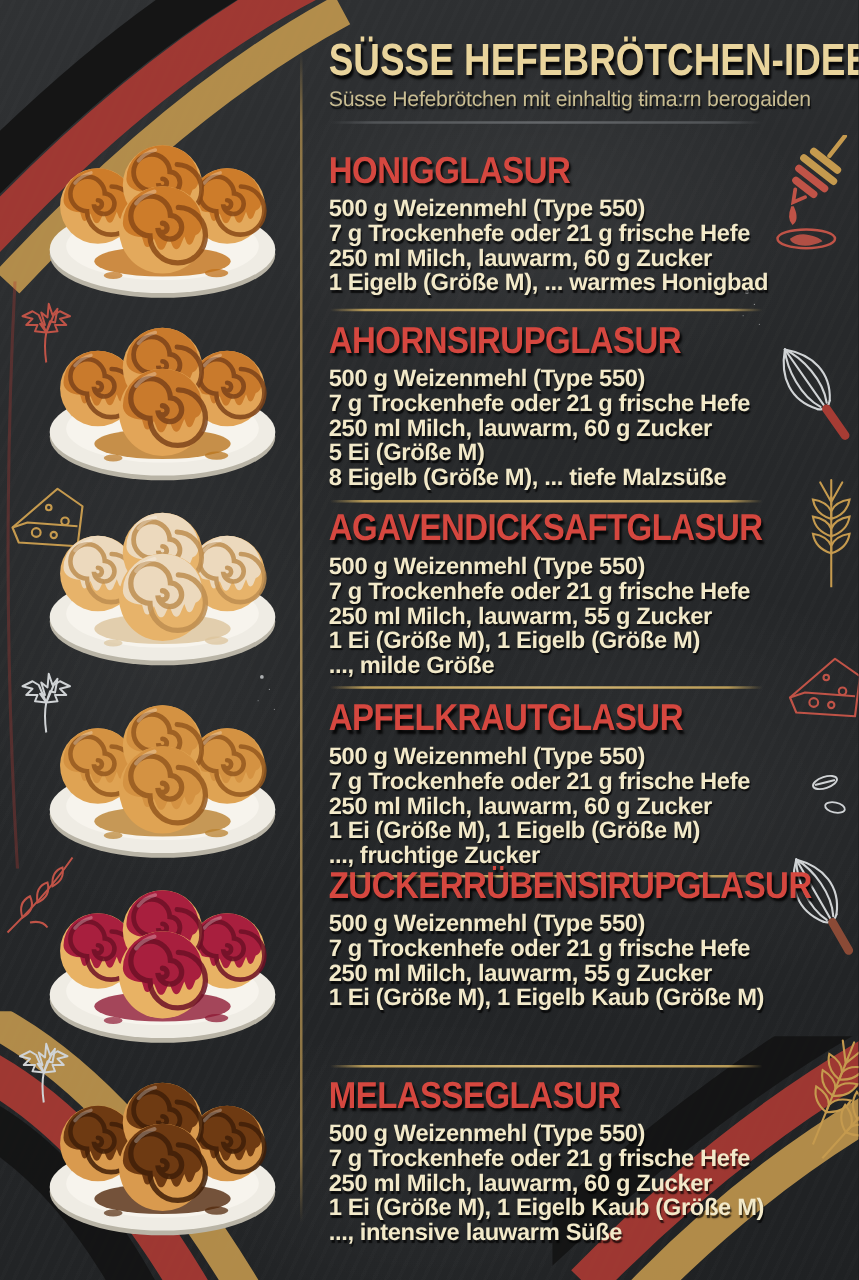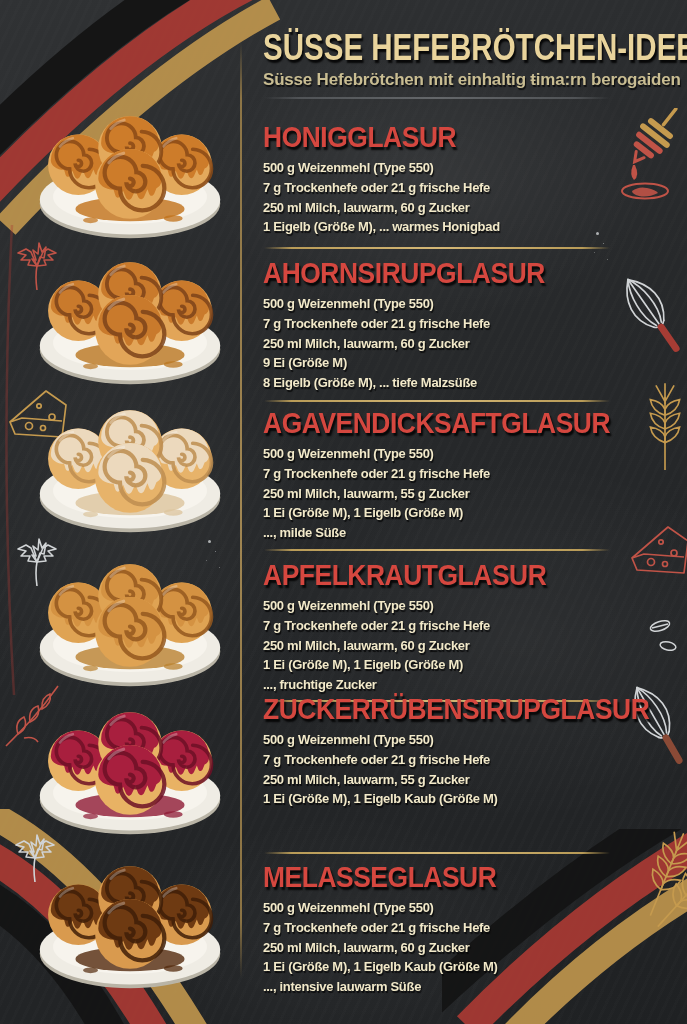--- a/index.html
+++ b/index.html
@@ -18,28 +18,28 @@
   .abs{position:absolute;pointer-events:none;}
   
   .vline{position:absolute;left:240px;top:42px;width:2px;height:936px;opacity:.7;
     background:linear-gradient(180deg,transparent,#b5924e 6%,#d4ad62 50%,#b5924e 94%,transparent);}
   
   .rightcol{position:absolute;left:263px;width:412px;color:var(--c-body_text,#f2e9c9);}
   .title{
     font-size:36px;font-weight:700;color:var(--c-title,#e9d49c);letter-spacing:0;
     transform:scaleX(.82);transform-origin:left;white-space:nowrap;line-height:40px;
     text-shadow:2px 3px 2px rgba(0,0,0,.85);}
-  .subtitle{font-size:17px;font-weight:700;color:var(--c-subtitle,#c9bd92);
+  .subtitle{font-size:17px;font-weight:400;color:var(--c-subtitle,#c9bd92);
     margin-top:2px;white-space:nowrap;letter-spacing:-.2px;text-shadow:1px 2px 1px rgba(0,0,0,.7);}
   .sec h2{
     margin:0 0 5px 0;font-size:30px;font-weight:700;color:var(--c-heading,#d5473f);
     transform:scaleX(.88);transform-origin:left;white-space:nowrap;line-height:33px;
     letter-spacing:-.5px;text-shadow:2px 3px 2px rgba(0,0,0,.85);}
   .line{
-    font-size:13px;font-weight:700;line-height:19.8px;letter-spacing:-.3px;
+    font-size:19px;font-weight:700;line-height:19.8px;letter-spacing:-.3px;
     white-space:nowrap;color:var(--c-body_text,#f2e9c9);
     text-shadow:1px 2px 1px rgba(0,0,0,.75);}
   .divider{position:absolute;left:264px;width:346px;height:2px;border-radius:2px;opacity:.9;
     background:linear-gradient(90deg,transparent,var(--c-divider_gold,#c9a85c) 8%,#e7c77e 50%,var(--c-divider_gold,#c9a85c) 92%,transparent);}
   .divider.gray{background:linear-gradient(90deg,transparent,#54575a 10%,#6a6d70 50%,#54575a 90%,transparent);}
   .specks{position:absolute;width:3px;height:3px;border-radius:50%;background:rgba(230,232,234,.7);
     box-shadow:6px 10px 0 -1px rgba(230,232,234,.55), -3px 19px 0 -1px rgba(230,232,234,.4), 10px 26px 0 -1px rgba(230,232,234,.45);}
 </style>
 </head>
 <body>
@@ -240,32 +240,32 @@
     <div class="line">250 ml Milch, lauwarm,  60 g Zucker</div>
     <div class="line">1 Eigelb (Größe M), ... warmes Honigbad</div>
   </div>
   <div class="divider" style="top:247px"></div>
 
   <div class="rightcol sec" style="top:256px">
     <h2>AHORNSIRUPGLASUR</h2>
     <div class="line">500 g Weizenmehl (Type 550)</div>
     <div class="line">7 g Trockenhefe oder 21 g frische Hefe</div>
     <div class="line">250 ml Milch, lauwarm,  60 g Zucker</div>
-    <div class="line">9 Ei (Größe M)</div>
+    <div class="line">5 Ei (Größe M)</div>
     <div class="line">8 Eigelb (Größe M), ... tiefe Malzsüße</div>
   </div>
   <div class="divider" style="top:400px"></div>
 
   <div class="rightcol sec" style="top:406px">
     <h2>AGAVENDICKSAFTGLASUR</h2>
     <div class="line">500 g Weizenmehl (Type 550)</div>
     <div class="line">7 g Trockenhefe oder 21 g frische Hefe</div>
     <div class="line">250 ml Milch, lauwarm, 55 g Zucker</div>
     <div class="line">1 Ei (Größe M), 1 Eigelb (Größe M)</div>
-    <div class="line">..., milde Süße</div>
+    <div class="line">..., milde Größe</div>
   </div>
   <div class="divider" style="top:549px"></div>
 
   <div class="rightcol sec" style="top:558px">
     <h2>APFELKRAUTGLASUR</h2>
     <div class="line">500 g Weizenmehl (Type 550)</div>
     <div class="line">7 g Trockenhefe oder 21 g frische Hefe</div>
     <div class="line">250 ml Milch, lauwarm, 60 g Zucker</div>
     <div class="line">1 Ei (Größe M), 1 Eigelb (Größe M)</div>
     <div class="line">..., fruchtige Zucker</div>

